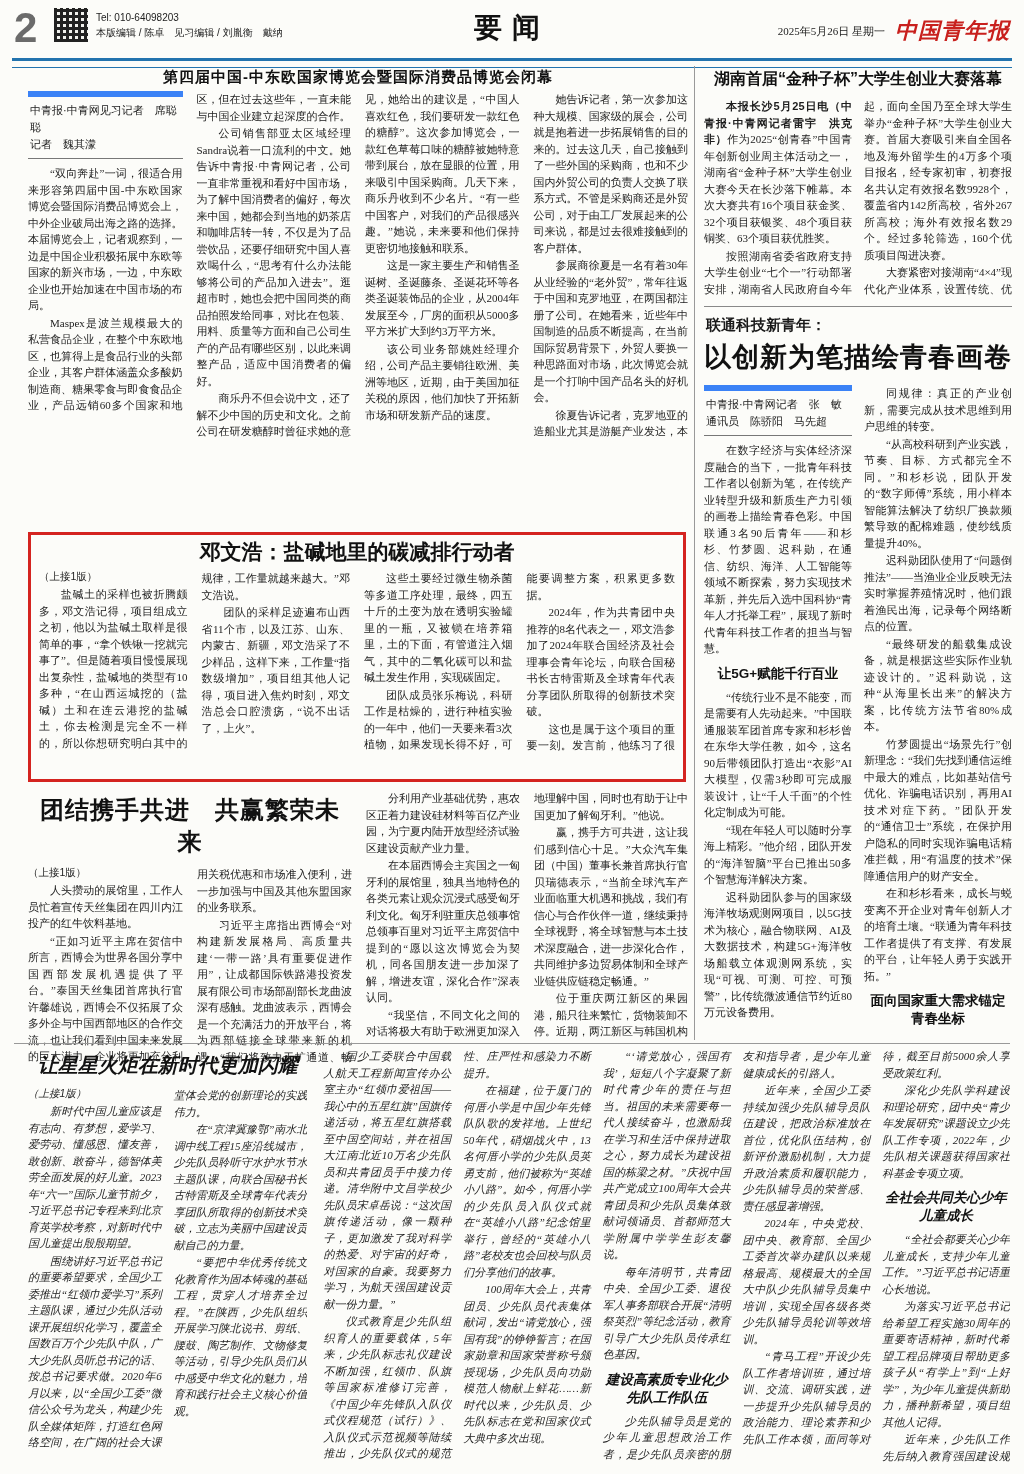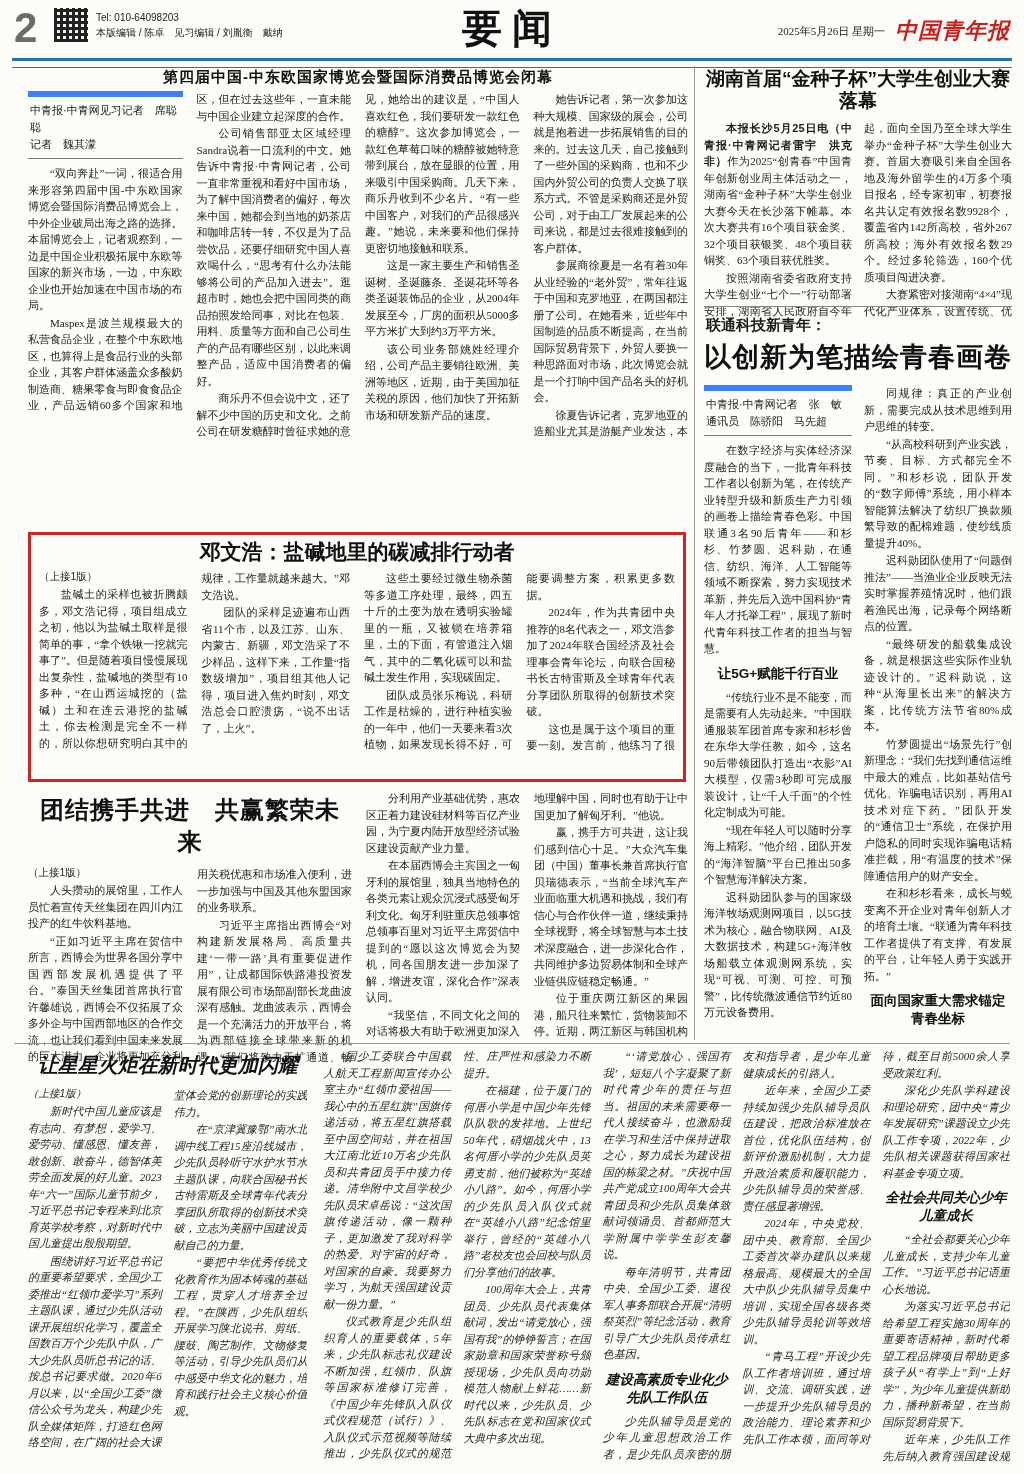--- a/index.html
+++ b/index.html
@@ -9,21 +9,21 @@
   .header{position:absolute;left:14px;top:4px;width:996px;height:52px;}
   .pagenum{position:absolute;left:0;top:0;font-family:"Liberation Sans",sans-serif;
            font-size:42px;font-weight:bold;color:#6b6b6b;line-height:48px;}
   .qr{position:absolute;left:40px;top:4px;width:34px;height:34px;
       background:
         repeating-linear-gradient(0deg,#222 0 3px,transparent 3px 6px),
         repeating-linear-gradient(90deg,#222 0 3px,#f2f2ee 3px 6px);}
   .contact{position:absolute;left:82px;top:6px;font-size:10px;line-height:15px;color:#222;
            font-family:"Liberation Sans",sans-serif;}
   .section-title{position:absolute;left:0;right:0;top:0;text-align:center;
-           font-family:"Liberation Sans",sans-serif;font-size:40px;font-weight:bold;
+           font-family:"Liberation Sans",sans-serif;font-size:28px;font-weight:bold;
            letter-spacing:10px;line-height:48px;color:#111;}
   .header-right{position:absolute;right:0;top:12px;text-align:right;white-space:nowrap;}
   .pubdate{display:inline-block;font-size:11px;color:#222;vertical-align:middle;margin-right:6px;}
   .masthead{display:inline-block;font-size:22px;font-weight:bold;color:#c8201d;
             font-style:italic;letter-spacing:1px;vertical-align:middle;
             font-family:"Liberation Serif",serif;}
   .header-rule{position:absolute;left:12px;right:12px;top:58px;height:6px;
                border-top:3px solid #2273ae;border-bottom:1px solid #2273ae;}
   
   h1,h2,h3,h4{margin:0;font-family:"Liberation Sans",sans-serif;color:#111;}
@@ -59,21 +59,21 @@
   .vrule{position:absolute;left:694px;top:66px;height:974px;border-left:1px solid #999;}
   .rdiv{position:absolute;left:704px;width:308px;top:306px;border-top:1px solid #888;}
   
   .art-torch{position:absolute;left:28px;top:1048px;width:982px;height:422px;display:flex;gap:16px;font-style:italic;}
   .torch-left{width:280px;}
   .torch-head{font-size:20px;font-weight:bold;text-align:center;margin:4px 0 8px 0;}
   .torch-left-body{height:368px;column-count:2;column-gap:12px;}
   .torch-right{width:688px;height:420px;column-count:5;column-gap:12px;}
   
   .art-hunan{position:absolute;left:704px;top:68px;width:308px;height:236px;}
-  .hunan-head{font-size:19px;font-weight:bold;text-align:center;line-height:22px;margin:0 0 8px 0;}
+  .hunan-head{font-size:16px;font-weight:bold;text-align:center;line-height:22px;margin:0 0 8px 0;}
   .hunan-body{height:204px;column-count:2;column-gap:12px;}
   .art-liantong{position:absolute;left:704px;top:314px;width:308px;height:726px;}
   .lt-kicker{font-size:15px;font-weight:bold;margin:2px 0 4px 2px;}
   .lt-head{font-size:27px;font-weight:bold;text-align:center;letter-spacing:1px;margin:0 0 10px 0;}
   .lt-cols{display:flex;gap:12px;}
   .lt-col{width:148px;height:640px;overflow:hidden;}
 </style>
 </head>
 <body>
 
@@ -223,19 +223,19 @@
           <p class="para">“‘请党放心，强国有我’，短短八个字凝聚了新时代青少年的责任与担当。祖国的未来需要每一代人接续奋斗，也激励我在学习和生活中保持进取之心，努力成长为建设祖国的栋梁之材。”庆祝中国共产党成立100周年大会共青团员和少先队员集体致献词领诵员、首都师范大学附属中学学生彭友馨说。</p>
           <p class="para">每年清明节，共青团中央、全国少工委、退役军人事务部联合开展“清明祭英烈”等纪念活动，教育引导广大少先队员传承红色基因。</p>
           <h4 class="subhead">建设高素质专业化少先队工作队伍</h4>
           <p class="para">少先队辅导员是党的少年儿童思想政治工作者，是少先队员亲密的朋友和指导者，是少年儿童健康成长的引路人。</p>
           <p class="para">近年来，全国少工委持续加强少先队辅导员队伍建设，把政治标准放在首位，优化队伍结构，创新评价激励机制，大力提升政治素质和履职能力，少先队辅导员的荣誉感、责任感显著增强。</p>
           <p class="para">2024年，中央党校、团中央、教育部、全国少工委首次举办建队以来规格最高、规模最大的全国大中队少先队辅导员集中培训，实现全国各级各类少先队辅导员轮训等效培训。</p>
           <p class="para">“青马工程”开设少先队工作者培训班，通过培训、交流、调研实践，进一步提升少先队辅导员的政治能力、理论素养和少先队工作本领，面同等对待，截至目前5000余人享受政策红利。</p>
           <p class="para">深化少先队学科建设和理论研究，团中央“青少年发展研究”课题设立少先队工作专项，2022年，少先队相关课题获得国家社科基金专项立项。</p>
           <h4 class="subhead">全社会共同关心少年儿童成长</h4>
           <p class="para">“全社会都要关心少年儿童成长，支持少年儿童工作。”习近平总书记语重心长地说。</p>
-          <p class="para">为落实习近平总书记给希望工程实施30周年的重要寄语精神，新时代希望工程品牌项目帮助更多孩子从“有学上”到“上好学”，为少年儿童提供新助力，播种新希望，在当前国际贸易背景下。</p>
+          <p class="para">为落实习近平总书记给希望工程实施30周年的重要寄语精神，新时代希望工程品牌项目帮助更多孩子从“有学上”到“上好学”，为少年儿童提供新助力，播种新希望，项目组其他人记得。</p>
           <p class="para">近年来，少先队工作先后纳入教育强国建设规划纲要、儿童发展纲要等国家规划，纳入未成年人保护、国防教育等相关领域，评选“新时代好少年”“小小非遗传承人”等。</p>
         </div>
     </div>
   </div>
 
 </div>
 
 </body></html>

